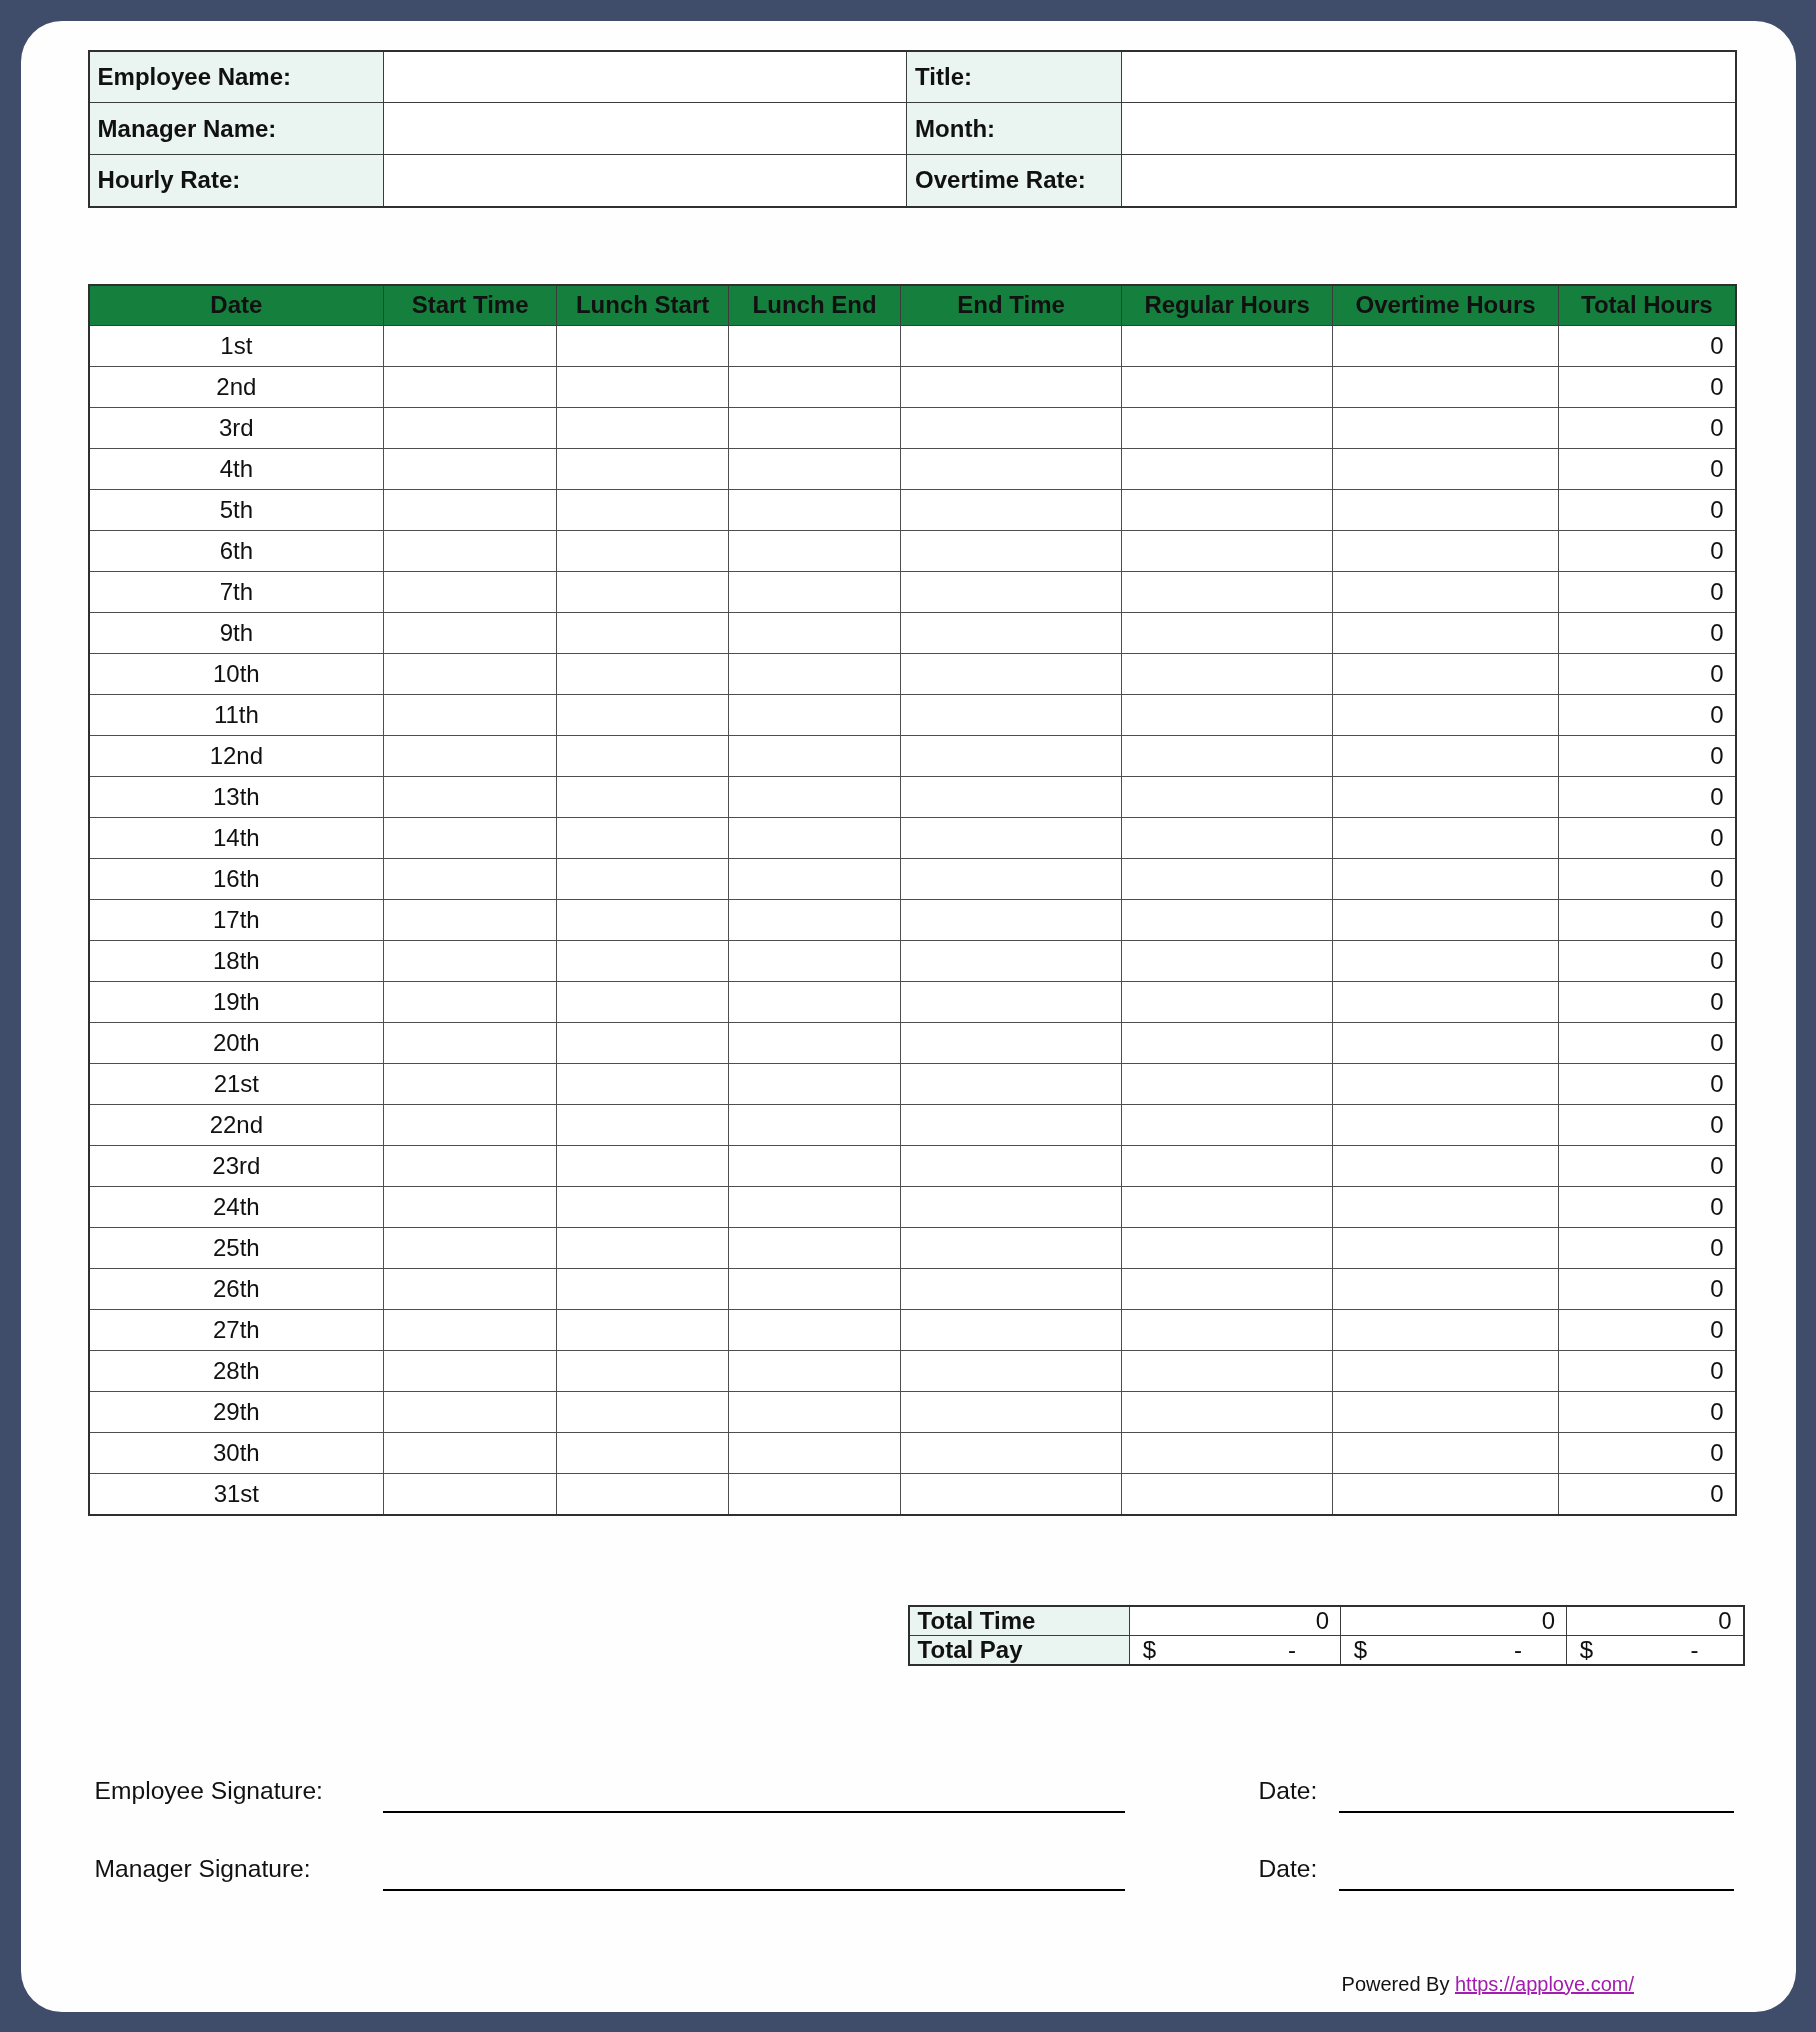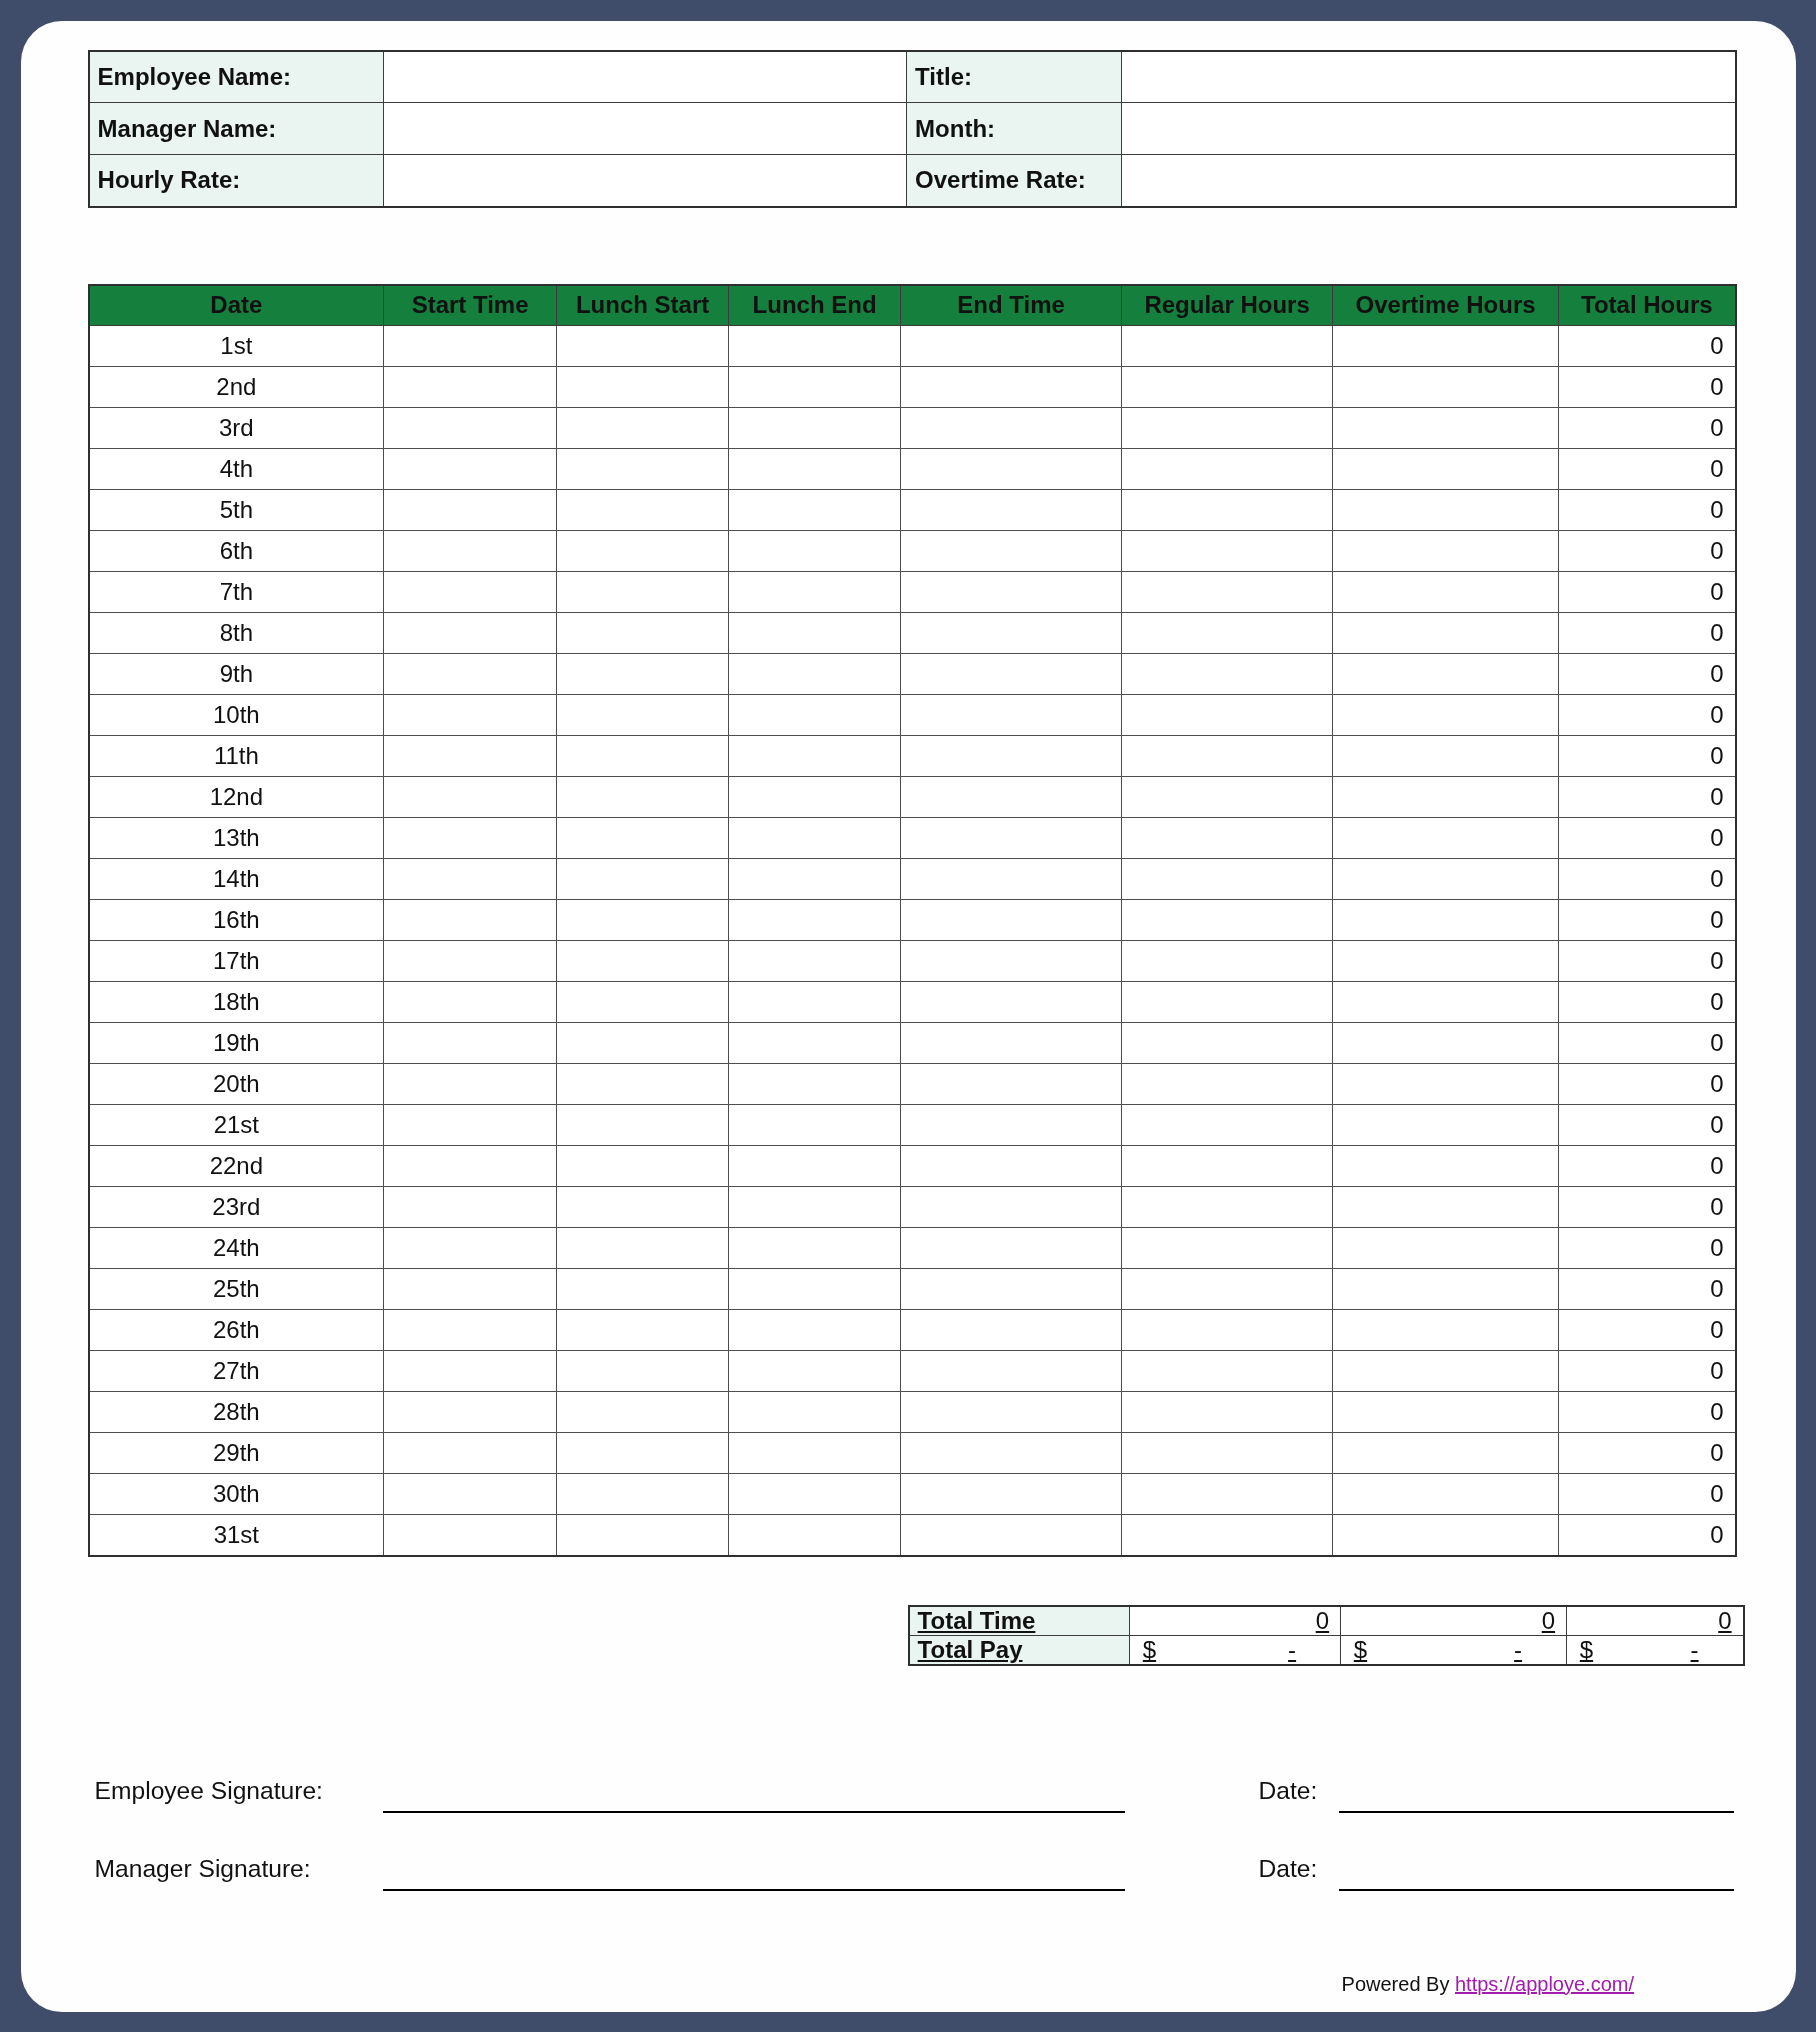--- a/index.html
+++ b/index.html
@@ -16,21 +16,21 @@
   .label-cell { background:#eaf4f1 !important; font-weight:bold; padding-left:8px; text-align:left; }
 
   
   .main-table { position:absolute; left:67px; top:263px; width:1647px; border:2.4px solid #2f2f2f; }
   .main-table th { background:#15803d; border:1.6px solid #3c3c3c; height:41px; font-size:24px; font-weight:bold; text-align:center; vertical-align:middle; }
   .main-table td { border:1.6px solid #4e4e4e; height:41px; font-size:24px; text-align:center; vertical-align:middle; background:#fff; }
   .num-cell { text-align:right !important; padding-right:11px; }
 
   
   .totals-table { position:absolute; left:887px; top:1584px; width:835px; border:2.4px solid #2f2f2f; }
-  .totals-table td { border:1.6px solid #3c3c3c; height:27px; font-size:24px; vertical-align:middle; background:#fff;text-decoration:underline; }
+  .totals-table td { border:1.6px solid #3c3c3c; height:27px; font-size:24px; vertical-align:middle; background:#fff; }
   .pay-wrap { display:flex; justify-content:space-between; padding:0 44px 0 12.7px; }
 
   
   .sig-label { position:absolute; font-size:24.6px; font-weight:normal; white-space:nowrap; }
   .sig-line { position:absolute; border-bottom:2.4px solid #000; height:0; }
 
   
   .footer { position:absolute; left:1321px; top:1952px; font-size:20px; white-space:nowrap; }
   .footer a { color:#a21caf; text-decoration:underline; cursor:pointer; }
 </style>
@@ -148,30 +148,20 @@
             <td></td>
             <td></td>
             <td></td>
             <td></td>
             <td></td>
             <td></td>
             <td class="num-cell">0</td>
           </tr>
           <tr>
             <td>7th</td>
-            <td></td>
-            <td></td>
-            <td></td>
-            <td></td>
-            <td></td>
-            <td></td>
-            <td class="num-cell">0</td>
-          </tr>
-          <tr>
-            <td>8th</td>
             <td></td>
             <td></td>
             <td></td>
             <td></td>
             <td></td>
             <td></td>
             <td class="num-cell">0</td>
           </tr>
           <tr>
             <td>9th</td>

